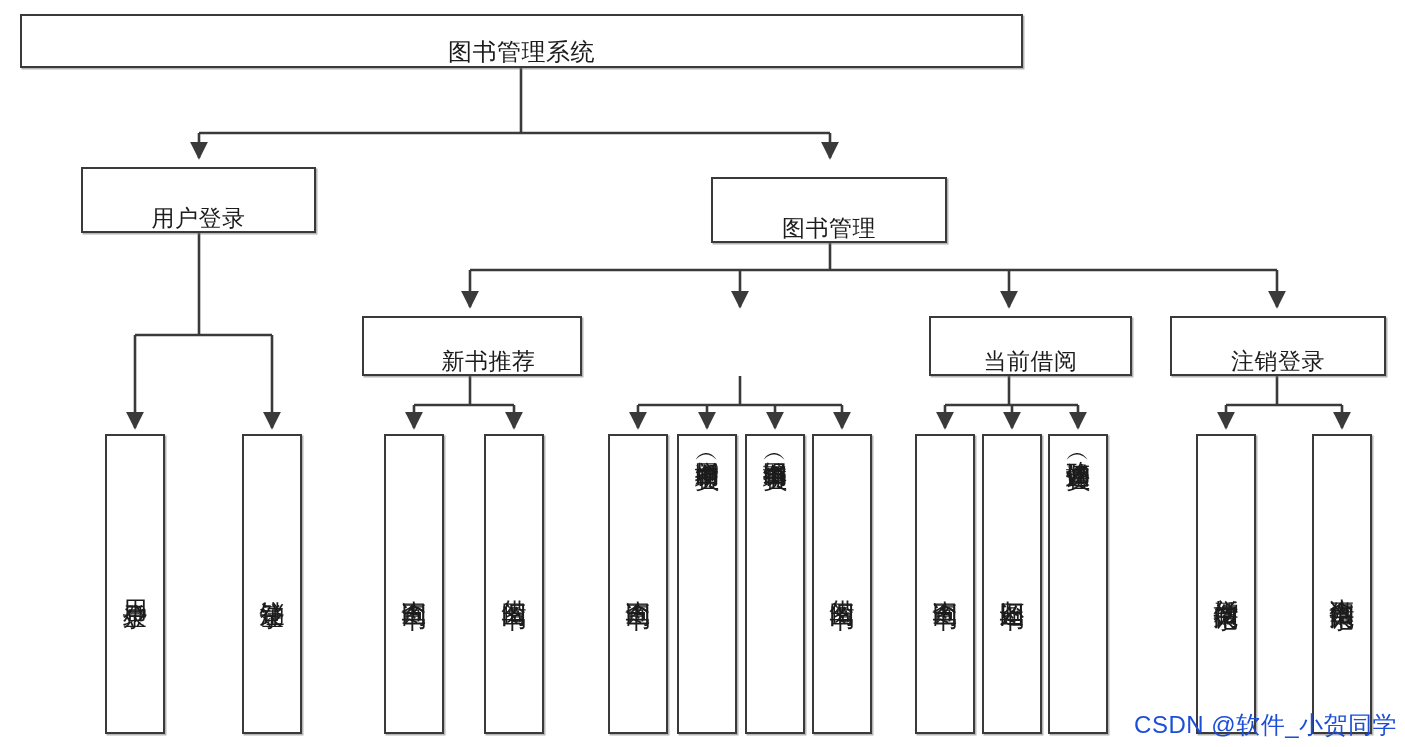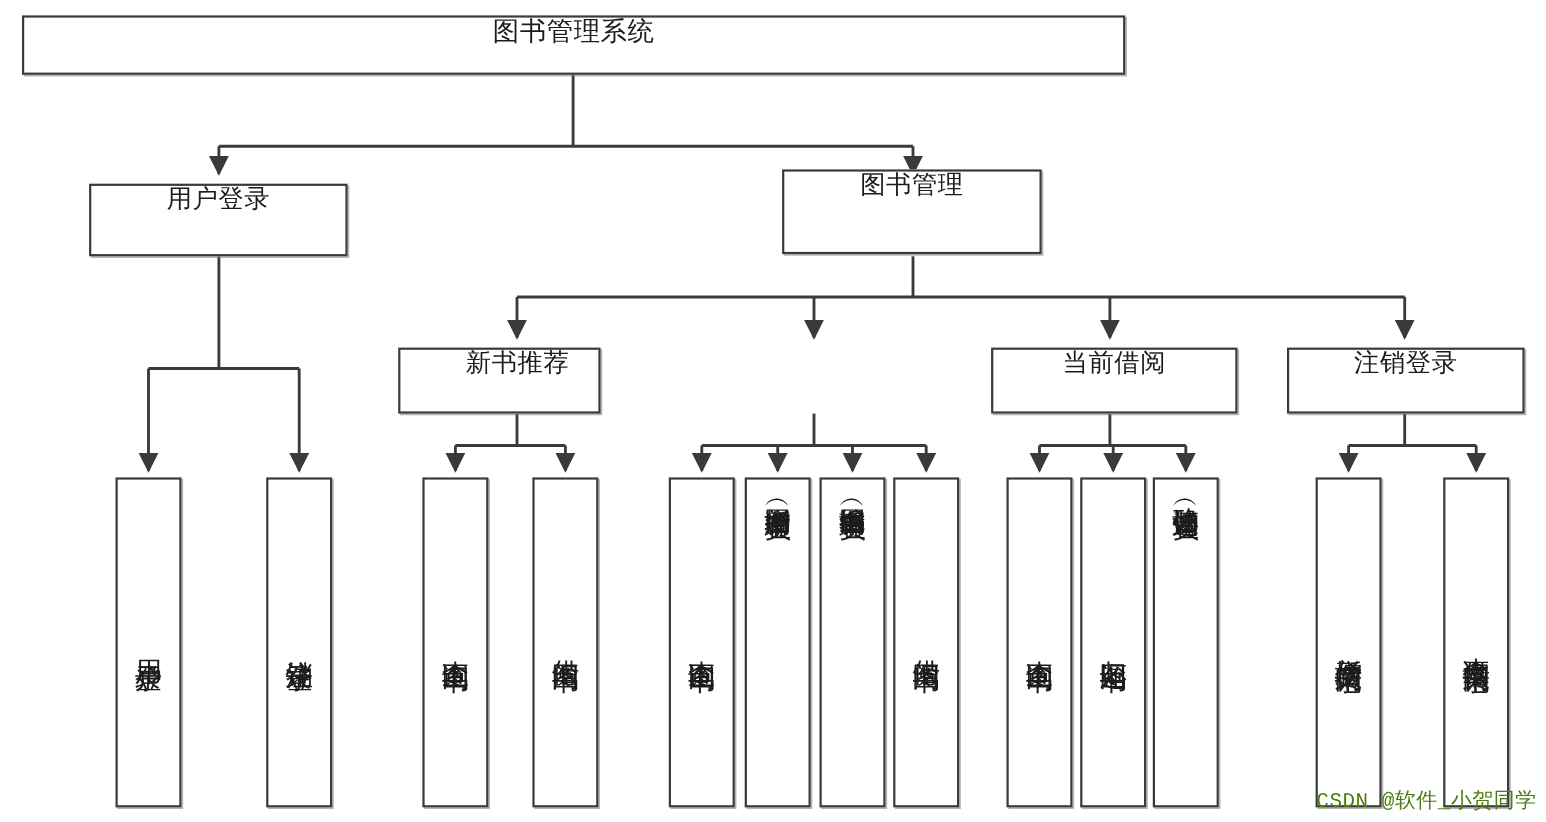--- a/index.html
+++ b/index.html
@@ -26,21 +26,21 @@
     height: 747px;
     pointer-events: none;
   }
   .node {
     position: absolute;
     box-sizing: border-box;
     background: #ffffff;
     border: 2px solid #3a3a3a;
     box-shadow: 1.5px 1.5px 0 0 rgba(120,120,120,0.55);
     display: flex;
-    align-items: flex-start;
+    align-items: flex-end;
     justify-content: center;
     color: #1c1c1c;
     z-index: 2;
   }
   .node .label {
     display: block;
     text-align: center;
     line-height: 1.08;
     letter-spacing: 0.5px;
   }
@@ -71,26 +71,26 @@
   }
   
   .node.vert.centered {
     align-items: center;
     padding-top: 0;
   }
   .watermark {
     position: absolute;
     right: 8px;
     bottom: 6px;
-    font-size: 19px;
-    color: #4d7c0f;
+    font-size: 24px;
+    color: #1d4ed8;
     letter-spacing: 0.5px;
     white-space: nowrap;
     z-index: 3;
-    font-family: Liberation Mono, monospace;
+    font-family: Liberation Sans, sans-serif;
   }
 </style>
 </head>
 <body>
 
 <div id="canvas">
 
   <svg id="edges" viewBox="0 0 1405 747" width="1405" height="747" xmlns="http://www.w3.org/2000/svg">
     <defs>
       <marker id="arrow" viewBox="0 0 10 10" refX="9" refY="5" markerWidth="7" markerHeight="7" orient="auto-start-reverse">
@@ -142,30 +142,30 @@
   </svg>
 
   <div class="node horiz root" style="left:20px; top:14px; width:1003px; height:54px;">
     <span class="label">图书管理系统</span>
   </div>
 
   <div class="node horiz" style="left:81px; top:167px; width:235px; height:66px;">
     <span class="label">用户登录</span>
   </div>
 
-  <div class="node horiz" style="left:711px; top:154px; width:236px; height:77px;">
+  <div class="node horiz" style="left:711px; top:177px; width:236px; height:66px;">
     <span class="label">图书管理</span>
   </div>
 
-  <div class="node horiz" style="left:362px; top:316px; width:184px; height:60px;padding-left:33px;">
+  <div class="node horiz" style="left:362px; top:316px; width:220px; height:60px;padding-left:33px;">
     <span class="label">新书推荐</span>
   </div>
 
 
-  <div class="node horiz" style="left:901px; top:316px; width:224px; height:60px;">
+  <div class="node horiz" style="left:929px; top:316px; width:203px; height:60px;">
     <span class="label">当前借阅</span>
   </div>
 
   <div class="node horiz" style="left:1170px; top:316px; width:216px; height:60px;">
     <span class="label">注销登录</span>
   </div>
 
   <div class="node vert centered" style="left:105px; top:434px; width:60px; height:300px;">
     <span class="label">用户登录</span>
   </div>

